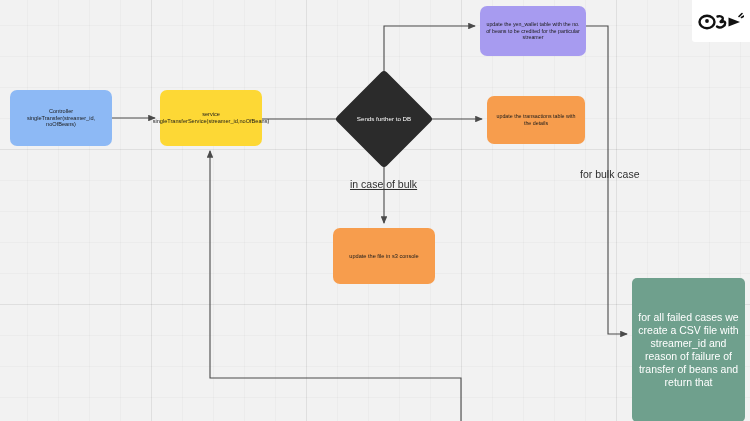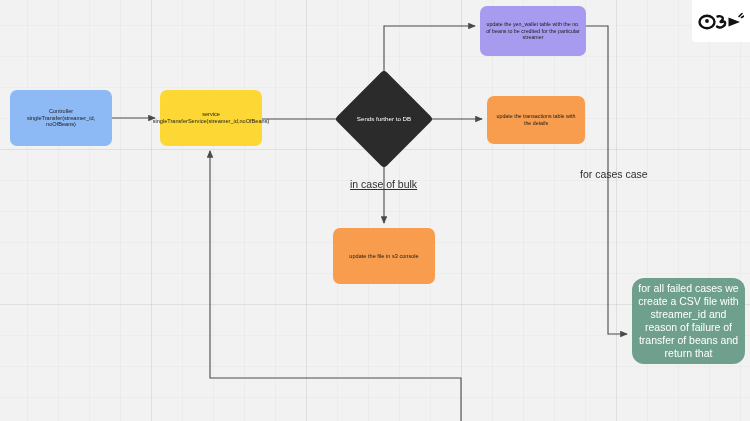--- a/index.html
+++ b/index.html
@@ -62,22 +62,22 @@
     left:487px;top:96px;width:98px;height:48px;
     background:#F79D4D;border-radius:7px;
     color:#1b1b1b;font-size:5.3px;
   }
   #node-s3{
     left:333px;top:228px;width:102px;height:56px;
     background:#F79D4D;border-radius:7px;
     color:#1b1b1b;font-size:5.6px;
   }
   #node-csv{
-    left:632px;top:278px;width:113px;height:86px;
-    background:#6FA08D;border-radius:12px;
+    left:632px;top:278px;width:113px;height:144px;
+    background:#6FA08D;border-radius:5px;
     color:#ffffff;font-size:10.5px;
   }
 
   .edge-label{
     position:absolute;
     color:#2f2f2f;font-size:10.5px;
     white-space:nowrap;
   }
   #label-bulk{left:350px;top:178px;text-decoration:underline;}
   #label-forbulk{left:580px;top:168px;}
@@ -140,21 +140,21 @@
 
 <div class="node" id="node-s3">
   <span class="node-text">update the file in s3 console</span>
 </div>
 
 <div class="node" id="node-csv">
   <span class="node-text">for all failed cases we create a CSV file with streamer_id and reason of failure of transfer of beans and return that</span>
 </div>
 
 <div class="edge-label" id="label-bulk">in case of bulk</div>
-<div class="edge-label" id="label-forbulk">for cases case</div>
+<div class="edge-label" id="label-forbulk">for bulk case</div>
 
 <div id="logo-badge">
   <svg width="46" height="24" viewBox="0 0 46 24" xmlns="http://www.w3.org/2000/svg">
     <ellipse cx="9" cy="13" rx="7.5" ry="6.2" fill="none" stroke="#111" stroke-width="2.4"></ellipse>
     <circle cx="9" cy="12" r="1.9" fill="#111"></circle>
     <path d="M19.5 7.5 C24 6.2, 26.5 9.5, 23.5 11.8 C21.5 13.3, 23 13.3, 25 12.6 C27.6 11.7, 28.2 15.5, 25 17.5 C22.8 18.9, 20.4 18.6, 19 17.6" fill="none" stroke="#111" stroke-width="2.4" stroke-linecap="round" stroke-linejoin="round"></path>
     <path d="M30.5 8.5 L42 13 L30.5 17.5 Z" fill="#111"></path>
     <path d="M41 7.5 L44 4.5 M43.5 8.5 L46 7" fill="none" stroke="#111" stroke-width="1.6" stroke-linecap="round"></path>
   </svg>
 </div>

